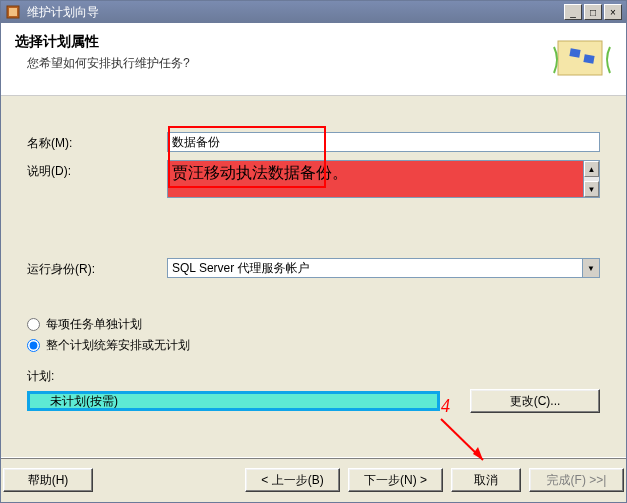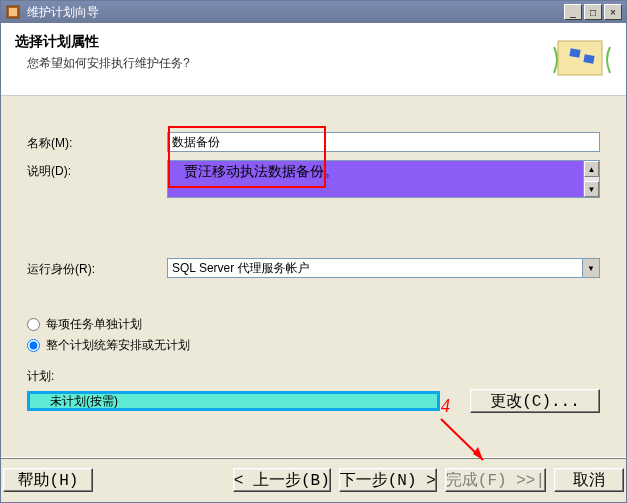--- a/index.html
+++ b/index.html
@@ -88,23 +88,23 @@
 .textarea-wrap {
   flex: 1;
   display: flex;
   align-items: stretch;
 }
 .textarea {
   flex: 1;
   height: 38px;
   border: 1px solid #7f9db9;
   border-right: none;
-  background: #8b5cf6;
-  padding: 2px 16px;
-  font-size: 14px;
+  background: #ef4444;
+  padding: 2px 4px;
+  font-size: 16px;
   resize: none;
 }
 .scroll-v {
   width: 17px;
   background: #e8e8e8;
   border: 1px solid #7f9db9;
   display: flex;
   flex-direction: column;
   justify-content: space-between;
 }
@@ -185,23 +185,23 @@
   color: #000;
 }
 .btn {
   min-width: 120px;
   height: 24px;
   background: #ece9d8;
   border: 1px solid #404040;
   border-top-color: #fff;
   border-left-color: #fff;
   box-shadow: inset -1px -1px 0 #808080, inset 1px 1px 0 #f0f0f0;
-  font-size: 16px;
+  font-size: 12px;
   cursor: pointer;
-  display: flex; align-items: center; justify-content: center; font-family: Liberation Mono, monospace;
+  display: flex; align-items: center; justify-content: center;
 }
 .btn.disabled { color: #808080; cursor: default; }
 .footer-panel {
   border-top: 1px solid #fff;
   box-shadow: inset 0 1px 0 #808080;
   padding: 10px 2px;
   background: #ece9d8;
   display: flex;
   gap: 8px;
   align-items: center;
@@ -300,16 +300,16 @@
       </div>
     </div>
 
   </div>
 
   <div class="footer-panel">
     <button class="btn" style="min-width:90px;">帮助(H)</button>
     <div style="flex:1"></div>
     <button class="btn" style="min-width:95px;">&lt; 上一步(B)</button>
     <button class="btn" style="min-width:95px;">下一步(N) &gt;</button>
+    <button class="btn" style="min-width:70px;">取消</button>
     <button class="btn disabled" style="min-width:95px;">完成(F) &gt;&gt;|</button>
-    <button class="btn" style="min-width:70px;">取消</button>
   </div>
 </div>
 
 </body></html>

